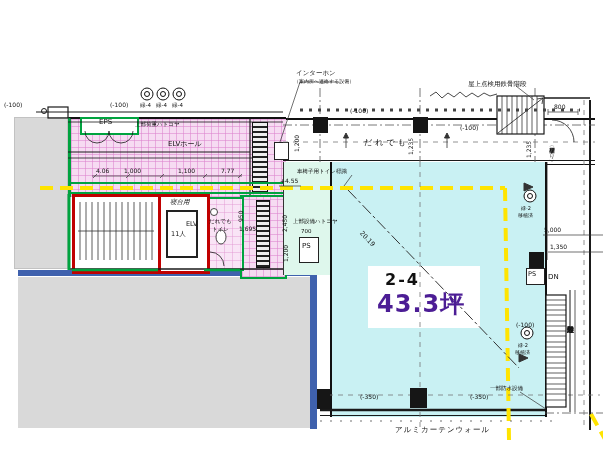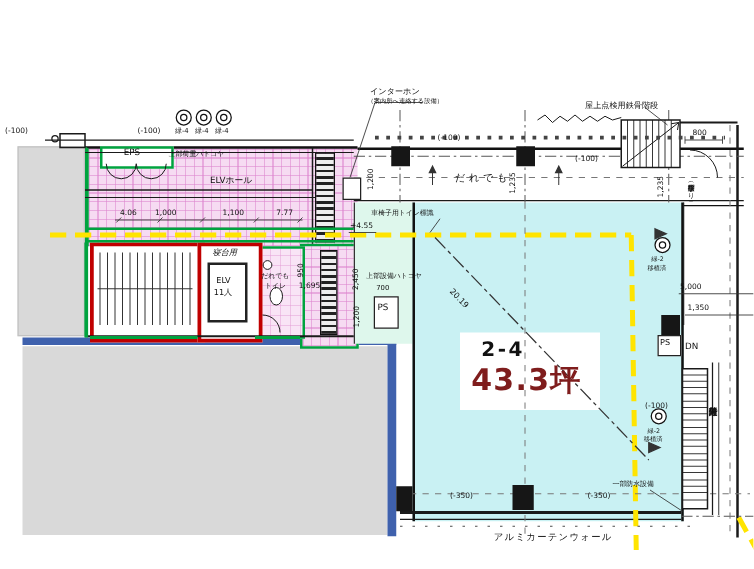--- a/index.html
+++ b/index.html
@@ -19,21 +19,21 @@
   }
   .pinkhatch-light{
     background:
       repeating-linear-gradient(0deg,rgba(225,150,210,.45) 0 1px,transparent 1px 8px),
       repeating-linear-gradient(90deg,rgba(225,150,210,.45) 0 1px,transparent 1px 8px),
       #f9e4f6;
   }
   .duct{background:repeating-linear-gradient(0deg,#222 0 2px,#eee 2px 5px);border:1px solid #111;}
   .titl{font-size:26px;font-weight:bold;letter-spacing:5px;}
   .unitcode{font-size:16px;letter-spacing:2px;font-weight:bold;}
-  .unitarea{font-size:24px;font-weight:bold;color:#7f1d1d;letter-spacing:1px;}
+  .unitarea{font-size:24px;font-weight:bold;color:#4c1d95;letter-spacing:1px;}
   svg{position:absolute;left:0;top:0;pointer-events:none;}
 </style>
 </head>
 <body>
 
 <div id="plan-canvas">
 
   <div class="abs" style="left:14px;top:117px;width:52px;height:150px;background:#d9d9d9;border:1px solid #c2c2c2;"></div>
   <div class="abs" style="left:18px;top:277px;width:292px;height:151px;background:#d9d9d9;"></div>
   <div class="abs" style="left:18px;top:270px;width:299px;height:6px;background:#3f61ad;"></div>
@@ -216,21 +216,21 @@
   <span class="lbl" style="left:297px;top:169px;font-size:5.5px;">車椅子用トイレ標識</span>
   <span class="lbl" style="left:280px;top:178px;font-size:6px;">+4.55</span>
   <span class="lbl" style="left:293px;top:219px;font-size:5.5px;">上部設備ハトコヤ</span>
   <span class="lbl" style="left:302px;top:243px;font-size:7px;">PS</span>
   <span class="lbl" style="left:528px;top:271px;font-size:6.5px;">PS</span>
   <span class="lbl" style="left:548px;top:274px;font-size:7px;">DN</span>
   <span class="lbl" style="left:490px;top:386px;font-size:5.5px;">一部防水設備</span>
   <span class="lbl" style="left:355px;top:426px;font-size:7.5px;letter-spacing:1px;margin-left:40px;">アルミカーテンウォール</span>
 
   <span class="lbl" style="left:170px;top:199px;font-size:6.5px;font-style:italic;">寝台用</span>
-  <span class="lbl" style="left:173px;top:221px;font-size:6.5px;text-align:right;">ELV</span>
+  <span class="lbl" style="left:186px;top:221px;font-size:6.5px;text-align:right;">ELV</span>
   <span class="lbl" style="left:171px;top:231px;font-size:6.5px;">11人</span>
 
   <span class="lbl" style="left:209px;top:219px;font-size:5.5px;">だれでも</span>
   <span class="lbl" style="left:212px;top:227px;font-size:5.5px;">トイレ</span>
 
   <span class="lbl unitcode" style="left:385px;top:272px;">2-4</span>
   <span class="lbl unitarea" style="left:377px;top:292px;">43.3坪</span>
 
   <span class="lbl vtx" style="left:566px;top:320px;font-size:7px;">屋外避難階段</span>
   <span class="lbl vtx" style="left:549px;top:143px;font-size:5.5px;">手摺（腰壁なり）</span>

